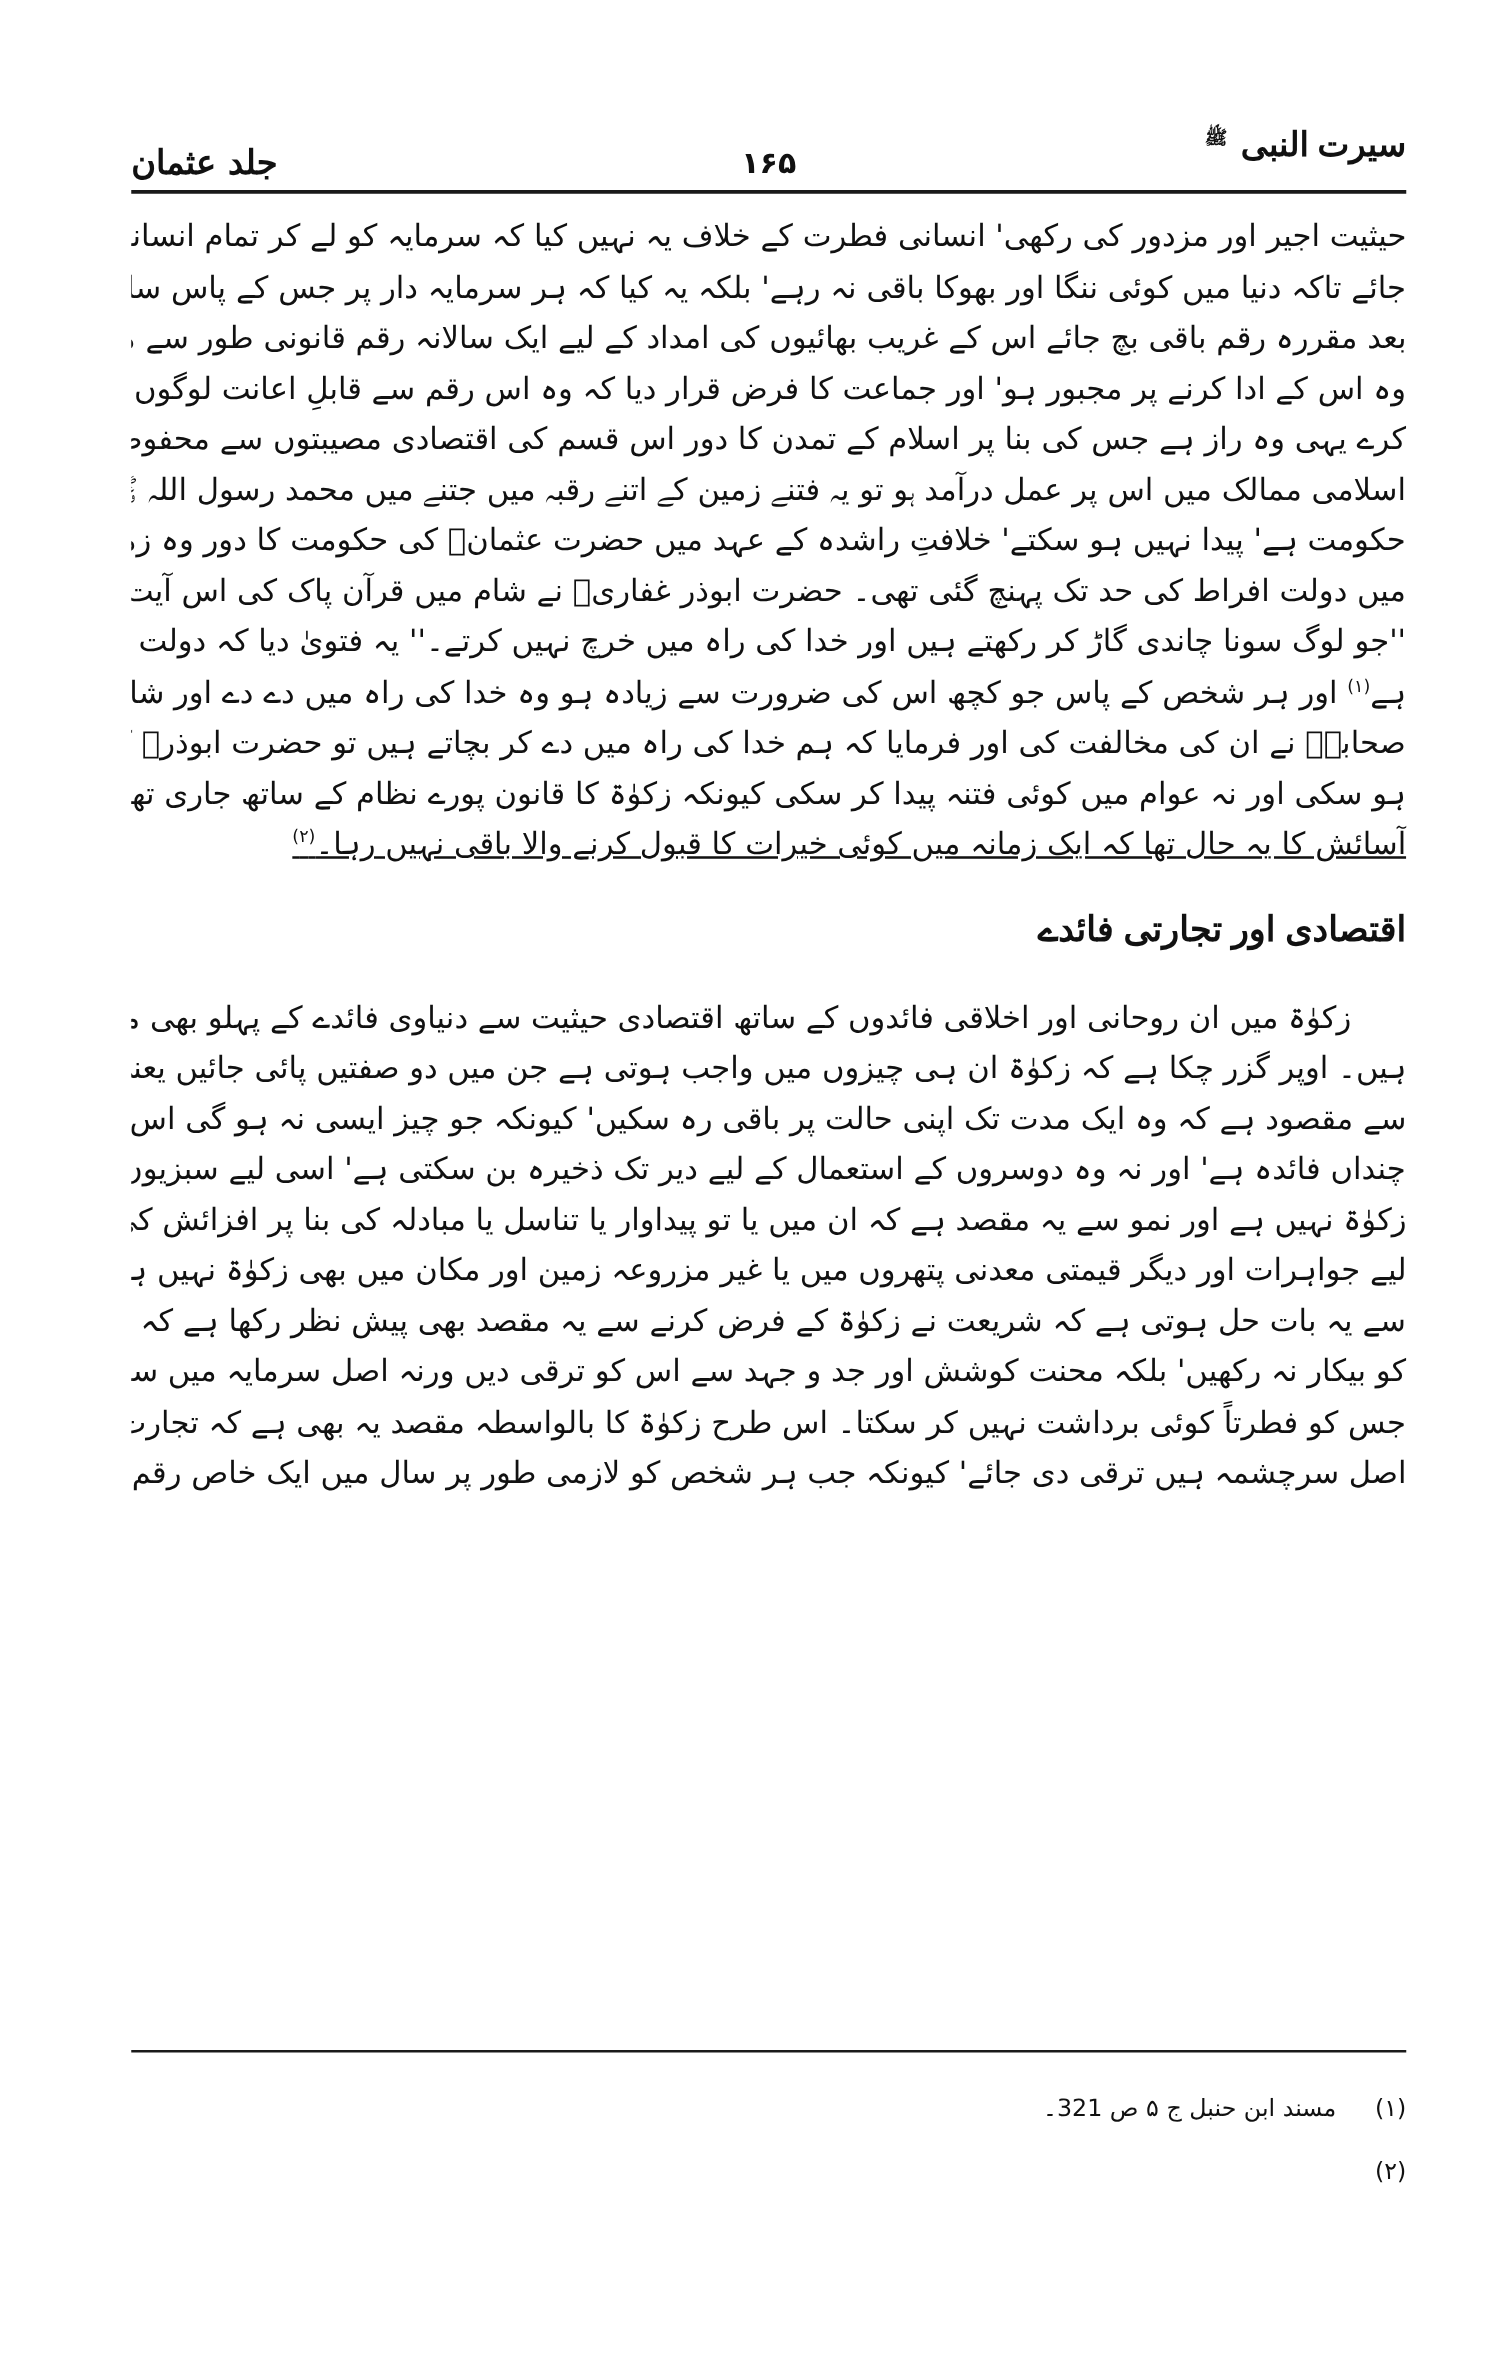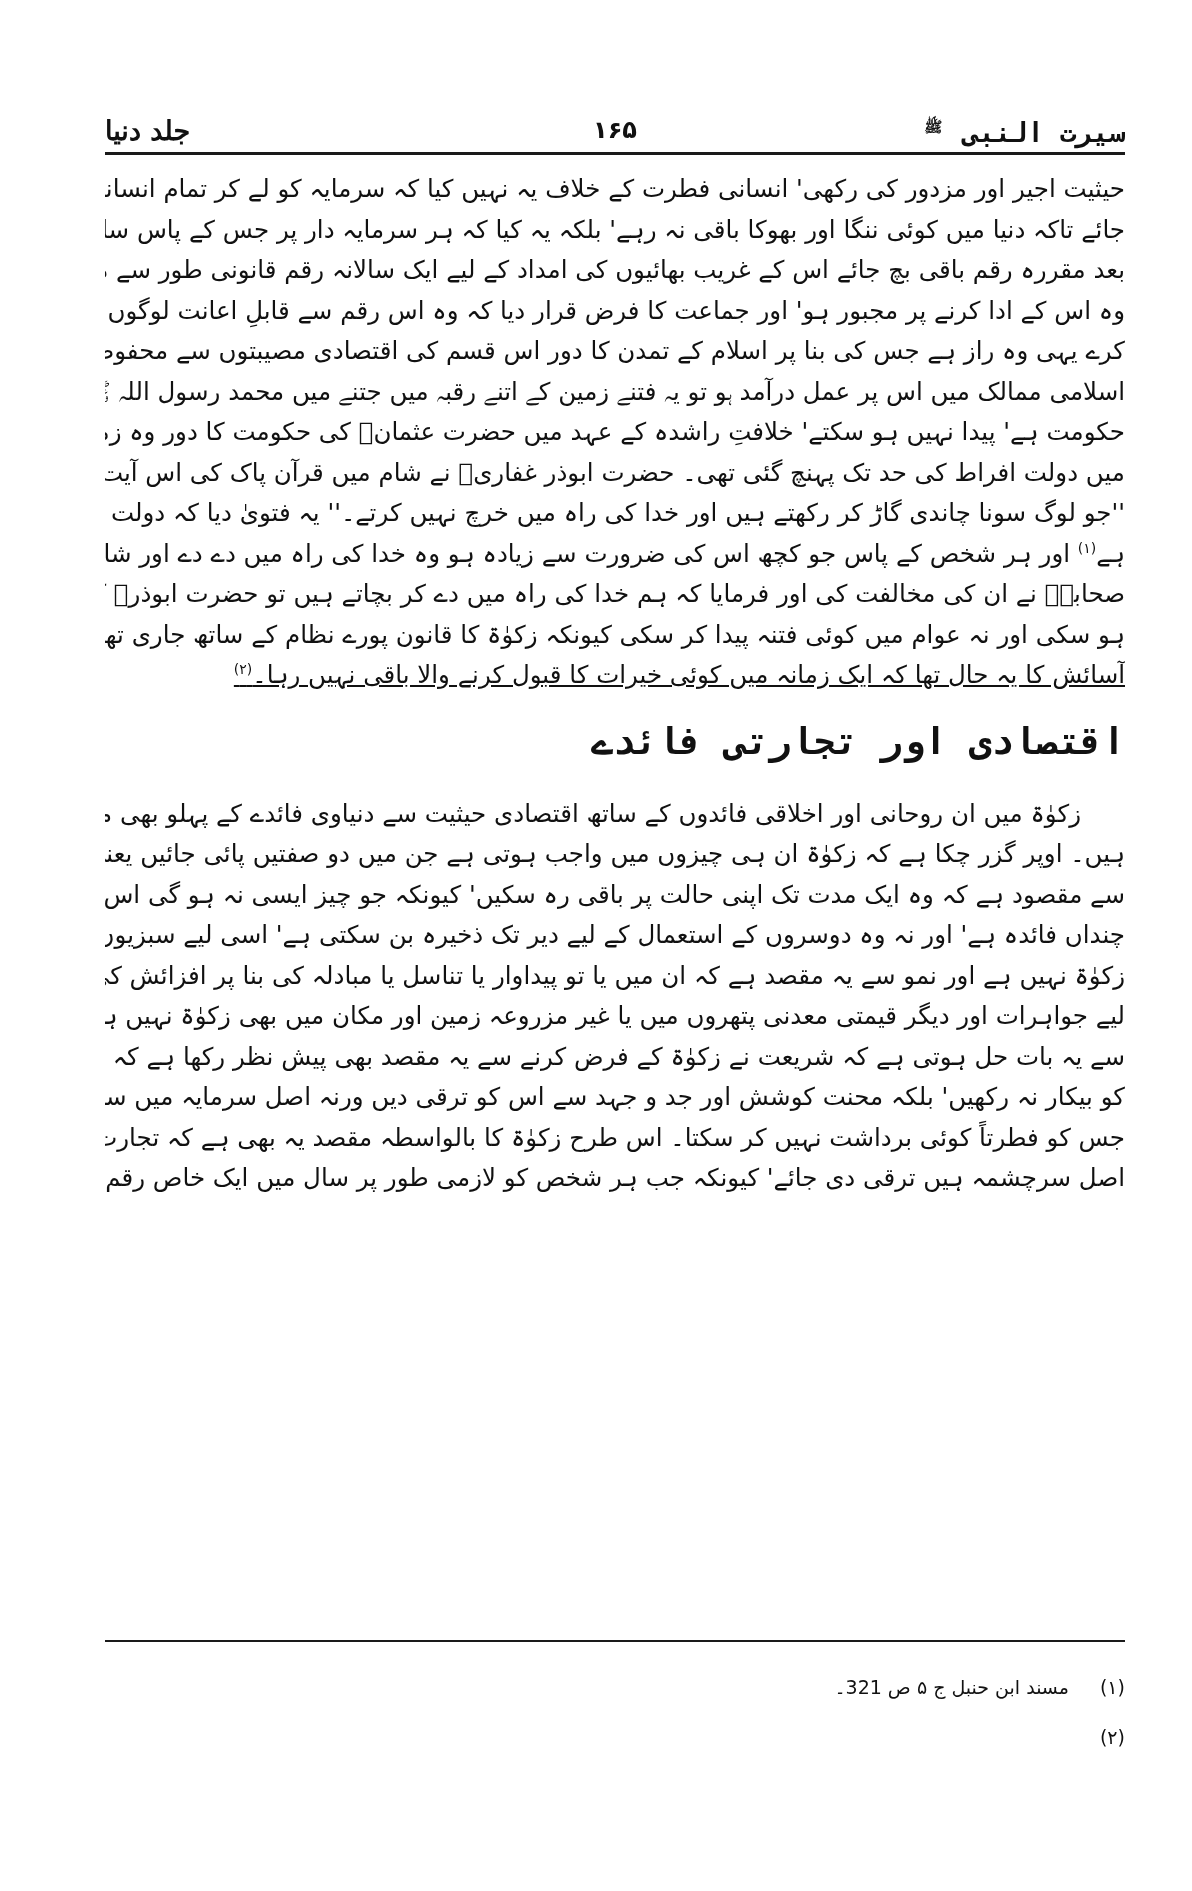--- a/index.html
+++ b/index.html
@@ -24,24 +24,24 @@
   }
   .running-header {
     position: relative;
     height: 52px;
     border-bottom: 3px solid #1a1a1a;
     direction: rtl;
   }
   .rh-title {
     position: absolute;
     right: 0;
-    bottom: 2px;
+    bottom: 20px;
     font-size: 27px;
     font-weight: bold;
-    font-family: Liberation Mono, monospace;
+    font-family: Liberation Serif, serif;
   }
   .rh-title .salutation {
     font-size: 15px;
     vertical-align: super;
     margin-right: 4px;
   }
   .rh-page {
     position: absolute;
     left: 50%;
     transform: translateX(-50%);
@@ -81,24 +81,24 @@
   }
   .line.indent {
     padding-right: 44px;
   }
   sup.fn {
     font-size: 14px;
     line-height: 0;
   }
   .section-heading {
     margin: 28px 0 30px 0;
-    font-size: 37px;
+    font-size: 28px;
     font-weight: bold;
     line-height: 40px;
-    font-family: Liberation Mono, monospace;
+    font-family: Liberation Sans, sans-serif;
   }
   .footnote-rule {
     position: absolute;
     left: 105px;
     top: 1640px;
     width: 1020px;
     border-top: 2px solid #1a1a1a;
   }
   .footnotes {
     position: absolute;
@@ -121,21 +121,21 @@
 </head>
 <body>
 
 <div class="page">
   <div class="running-header">
     <div class="rh-title">
       <span>سیرت النبی</span>
       <span class="salutation">ﷺ</span>
     </div>
     <div class="rh-page">۱۶۵</div>
-    <div class="rh-volume">جلد دنیا</div>
+    <div class="rh-volume">جلد عثمان</div>
   </div>
 
   <div class="body-text">
     <p>
       <span class="line">حیثیت اجیر اور مزدور کی رکھی' انسانی فطرت کے خلاف یہ نہیں کیا کہ سرمایہ کو لے کر تمام انسانوں میں برابر تقسیم کر دیا</span>
       <span class="line">جائے تاکہ دنیا میں کوئی ننگا اور بھوکا باقی نہ رہے' بلکہ یہ کیا کہ ہر سرمایہ دار پر جس کے پاس سال کے مصارف کے</span>
       <span class="line">بعد مقررہ رقم باقی بچ جائے اس کے غریب بھائیوں کی امداد کے لیے ایک سالانہ رقم قانونی طور سے مقرر کر دی تاکہ</span>
       <span class="line">وہ اس کے ادا کرنے پر مجبور ہو' اور جماعت کا فرض قرار دیا کہ وہ اس رقم سے قابلِ اعانت لوگوں کی دست گیری</span>
       <span class="line">کرے یہی وہ راز ہے جس کی بنا پر اسلام کے تمدن کا دور اس قسم کی اقتصادی مصیبتوں سے محفوظ رہا' اور آج بھی اگر</span>
       <span class="line">اسلامی ممالک میں اس پر عمل درآمد ہو تو یہ فتنے زمین کے اتنے رقبہ میں جتنے میں محمد رسول اللہ ﷺ کی روحانی</span>

